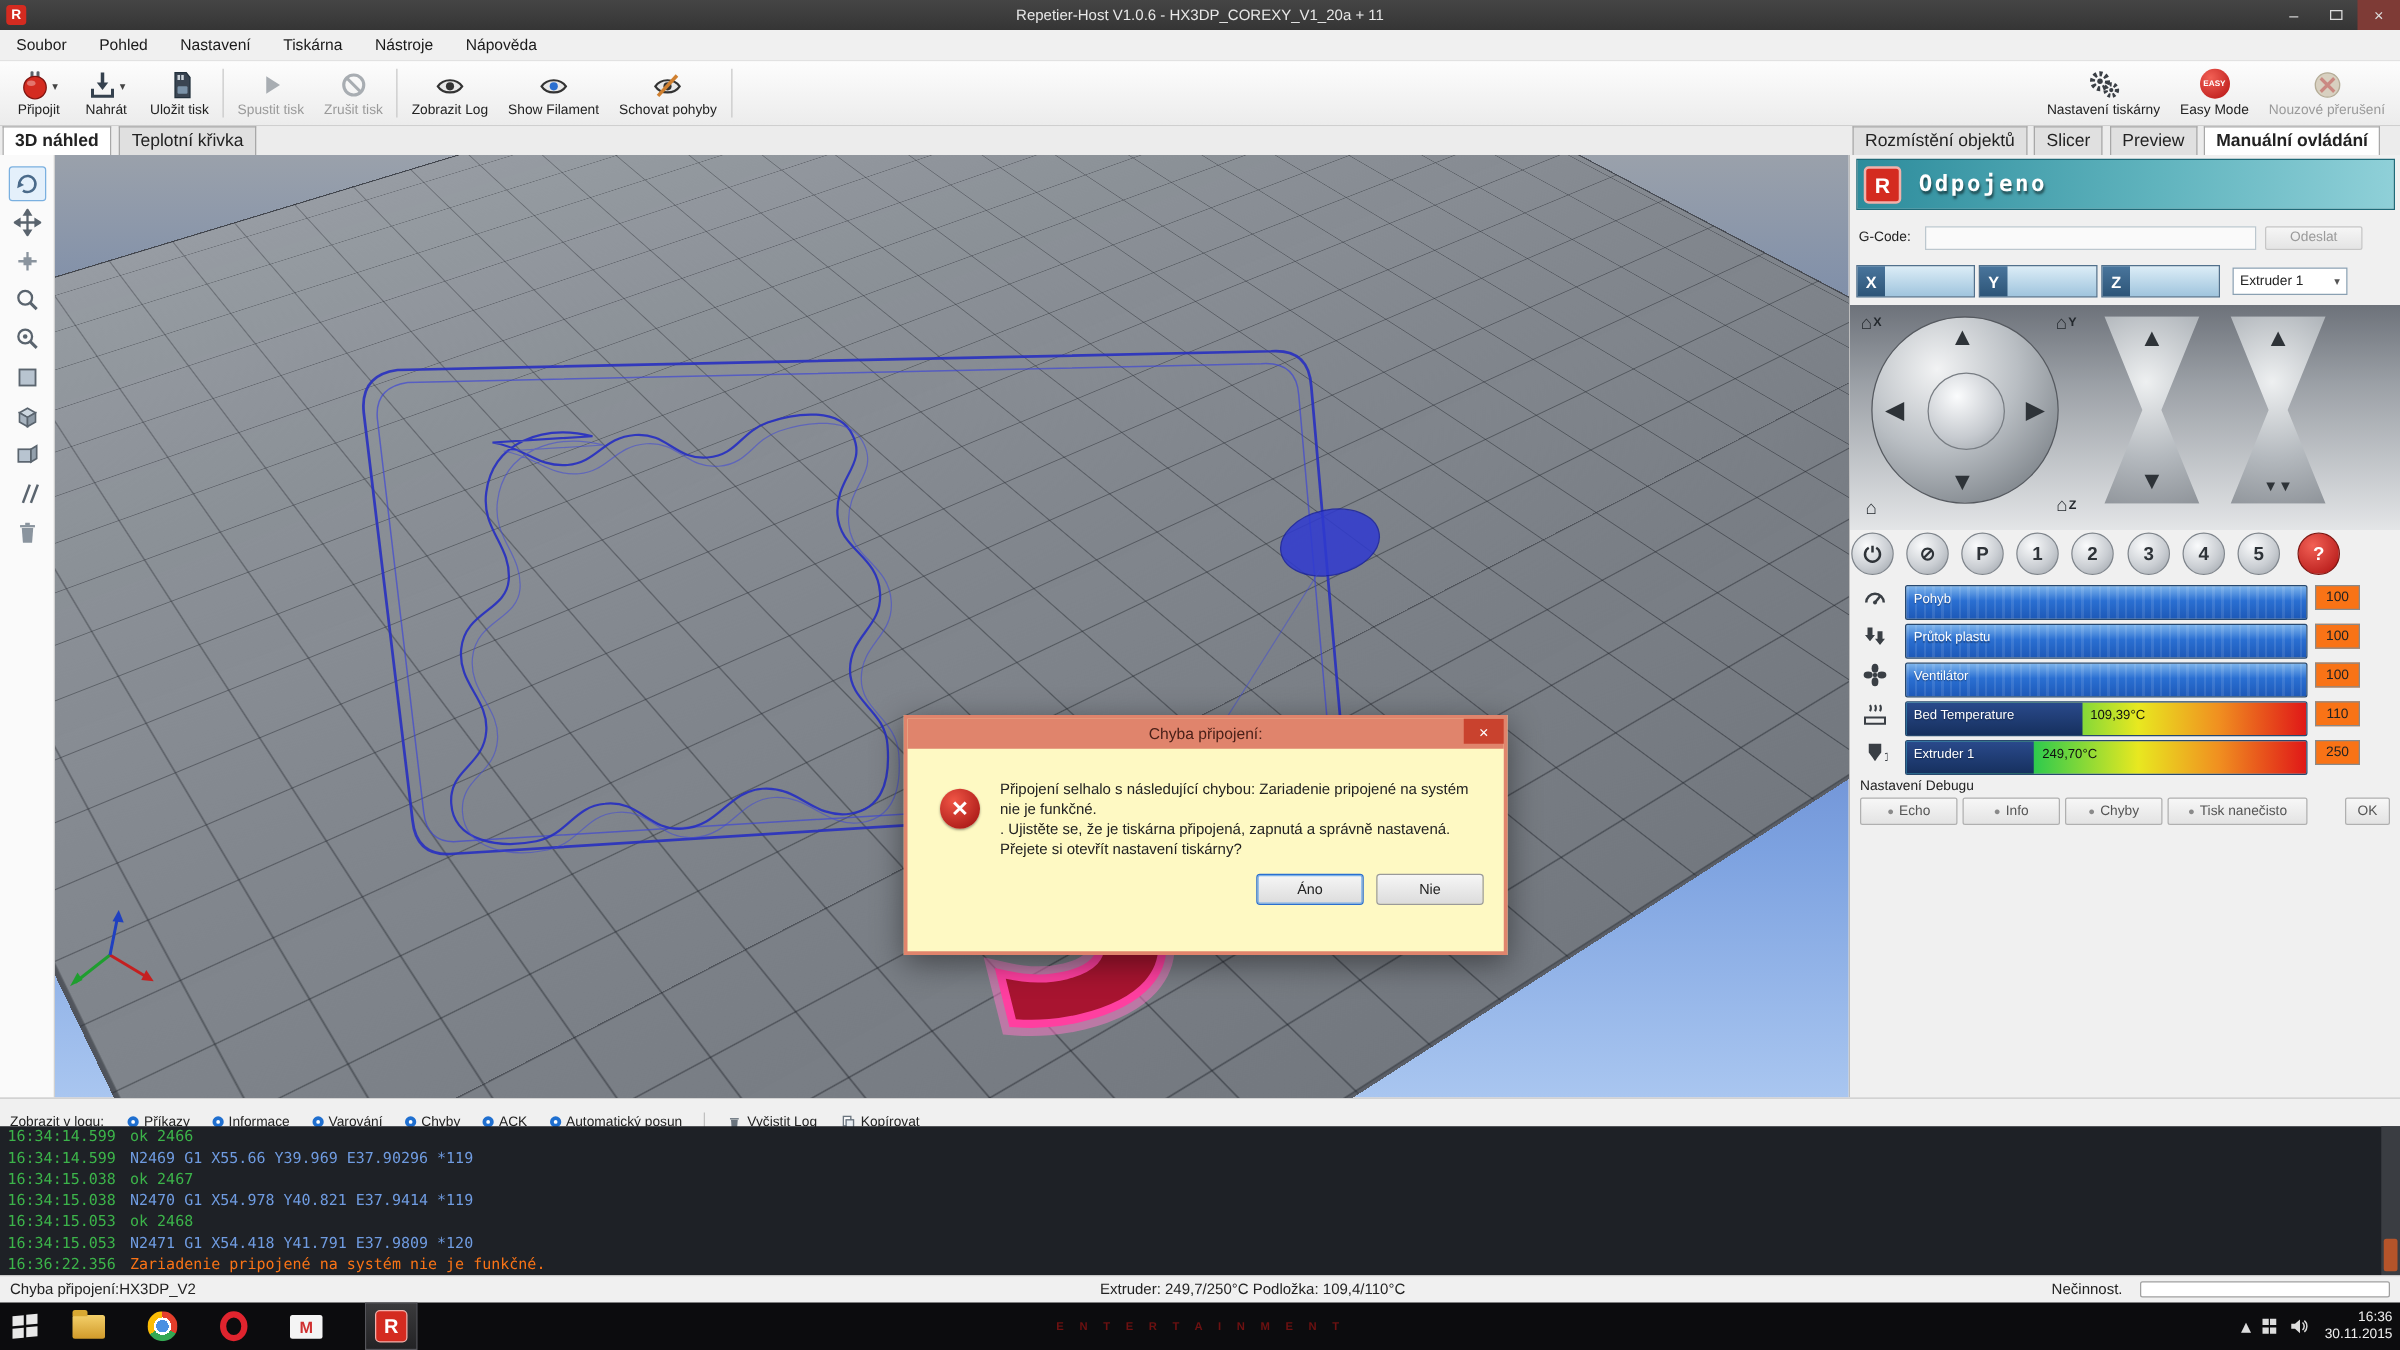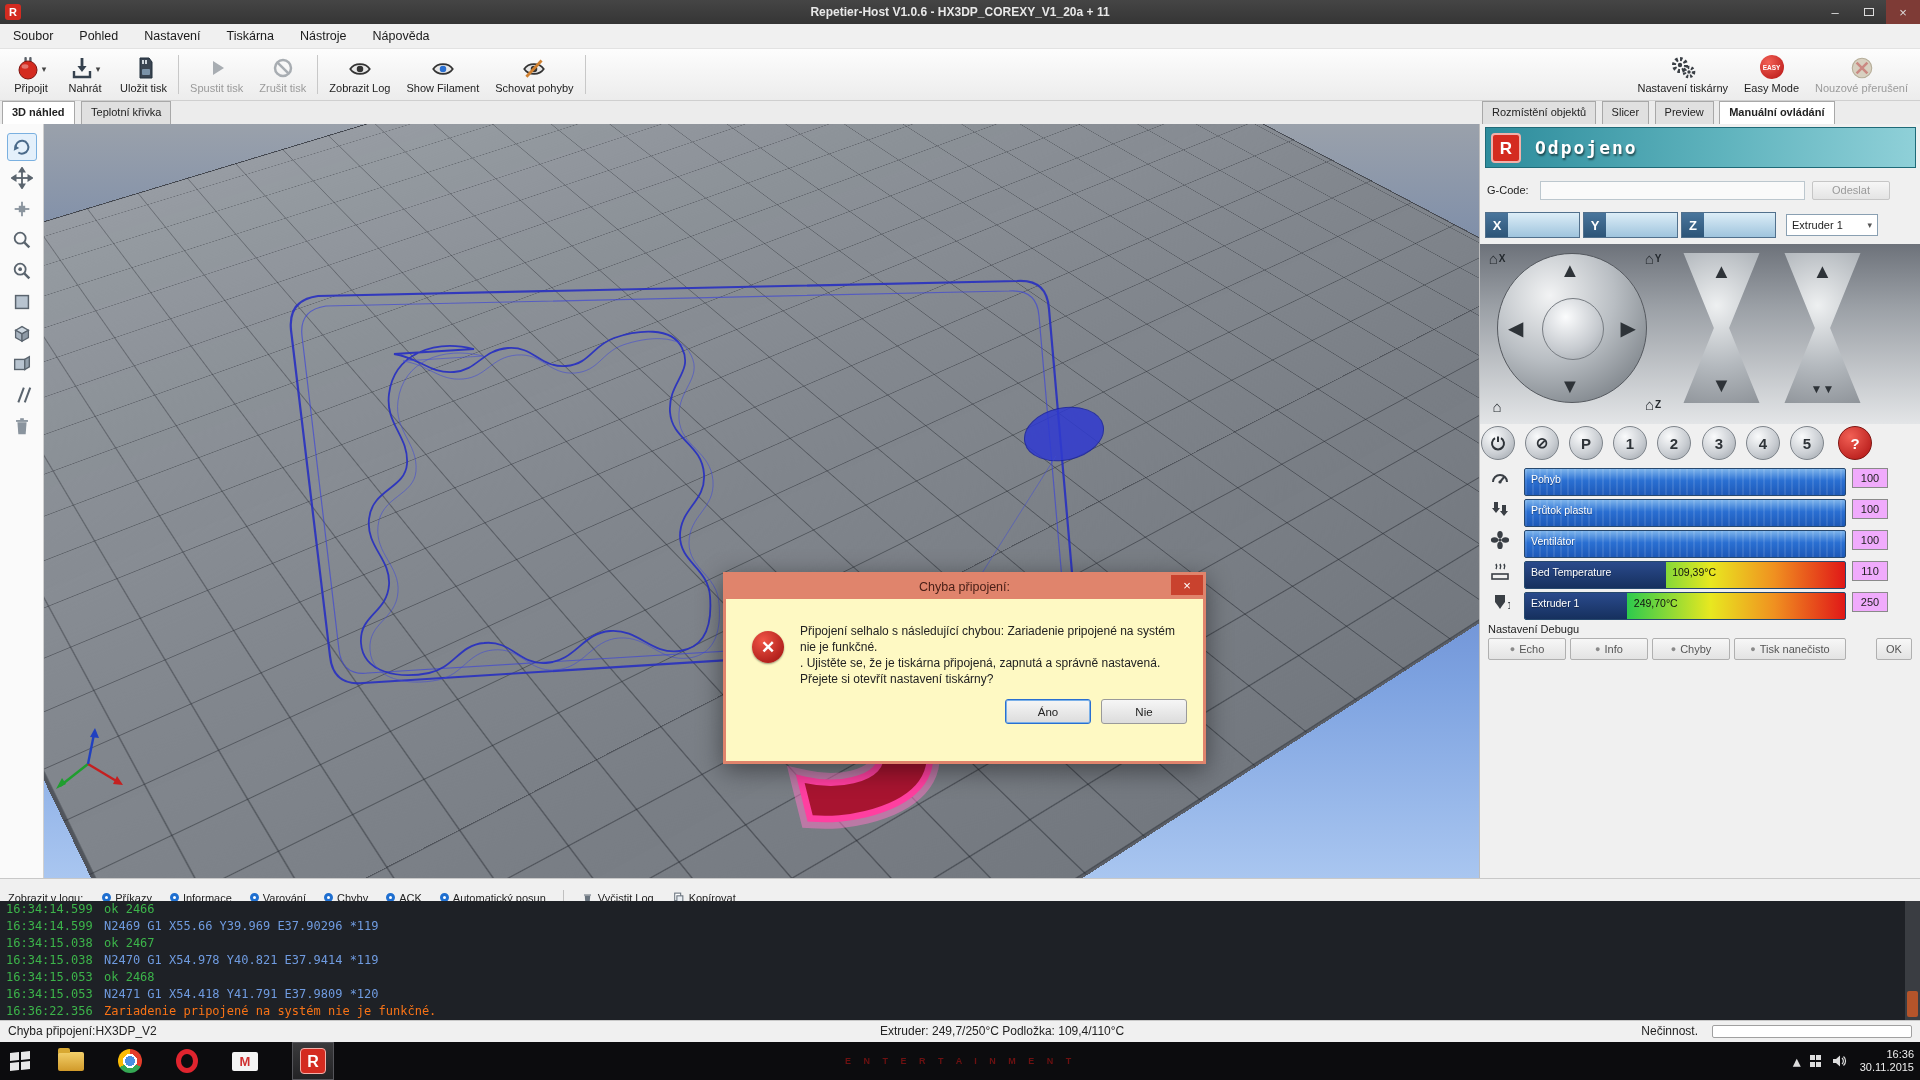--- a/index.html
+++ b/index.html
@@ -2,21 +2,21 @@
 <html><head>
 <meta charset="utf-8">
 <style>
   * { margin:0; padding:0; box-sizing:border-box; }
   body { font-family:"Liberation Sans", sans-serif; background:#000; }
   .screen { position:relative; width:1920px; height:1080px; overflow:hidden; background:#f0f0f0; }
 
   
   .titlebar { position:absolute; top:0; left:0; width:1920px; height:24px; background:linear-gradient(180deg,#454545,#353535); display:flex; align-items:center; }
   .app-logo { width:16px; height:16px; margin-left:5px; background:#d42b20; border-radius:3px; color:#fff; font-size:11px; font-weight:bold; text-align:center; line-height:16px; }
-  .title-text { position:absolute; left:0; right:0; text-align:center; color:#e8e8e8; font-size:12px;font-weight:bold; }
+  .title-text { position:absolute; left:0; right:0; text-align:center; color:#e8e8e8; font-size:12px; }
   .win-controls { position:absolute; right:0; top:0; height:24px; display:flex; }
   .win-btn { width:34px; height:24px; color:#ddd; font-size:13px; display:flex; align-items:center; justify-content:center; }
   .win-btn.close { background:#7e3b36; }
   .max-glyph { width:10px; height:8px; border:1.5px solid #ddd; display:inline-block; }
 
   
   .menubar { position:absolute; top:24px; left:0; width:1920px; height:25px; background:#f0f0f0; display:flex; align-items:center; border-bottom:1px solid #e2e2e2; }
   .menu-item { padding:12px 13px; font-size:12.5px; color:#1a1a1a; }
 
   
@@ -25,21 +25,21 @@
   .tb-btn .ico-row { display:flex; align-items:flex-start; height:26px; }
   .tb-btn .lbl { font-size:11px; color:#222; margin-top:1px; white-space:nowrap; }
   .tb-btn.disabled .lbl { color:#9a9a9a; }
   .tb-sep { width:1px; background:#c8c8c8; margin:6px 3px; }
   .tb-right { margin-left:auto; display:flex; }
   .drop { font-size:9px; color:#444; margin-left:2px; margin-top:9px; }
   .easy-circle { width:24px; height:24px; border-radius:50%; background:radial-gradient(circle at 35% 30%, #f26055, #b51212); color:#fff; font-size:6.5px; font-weight:bold; display:flex; align-items:center; justify-content:center; }
 
   
   .tabrow { position:absolute; top:101px; left:0; width:1920px; height:23px; background:#ececec; }
-  .tab { display:inline-block; height:23px; line-height:21px; padding:0 9px; font-size:11px; color:#222; border:1px solid #a8a8a8; border-bottom:none; background:#e0e0e0; margin-left:2px; vertical-align:top; }
+  .tab { display:inline-block; height:23px; line-height:21px; padding:0 9px; font-size:14px; color:#222; border:1px solid #a8a8a8; border-bottom:none; background:#e0e0e0; margin-left:2px; vertical-align:top; }
   .tab.active { background:#fff; font-weight:bold; }
   .panel-tabs { position:absolute; left:1481px; top:0; white-space:nowrap; }
   .panel-tabs .tab { margin-left:1px; font-weight:normal; }
   .panel-tabs .tab.active { font-weight:bold; }
 
   
   .main { position:absolute; top:124px; left:0; width:1920px; height:754px; }
 
   .view-tools { position:absolute; left:0; top:0; width:44px; height:754px; background:#fafafa; border-right:1px solid #d0d0d0; padding-top:6px; }
   .vt-ico { width:30px; height:28px; margin:3px auto; display:flex; align-items:center; justify-content:center; border:1px solid transparent; border-radius:3px; }
@@ -89,21 +89,21 @@
   .slider-ico { position:absolute; left:8px; top:2px; width:24px; height:22px; display:flex; align-items:center; justify-content:center; }
   .track { position:absolute; left:44px; top:3px; width:322px; height:28px; border:1px solid #27486e; border-radius:2px; overflow:hidden; }
   .track.blue { background:linear-gradient(180deg,#7db4ec,#2a6fd2 45%,#1d59b8); }
   .track.blue::after { content:""; position:absolute; inset:0; background:repeating-linear-gradient(90deg, rgba(255,255,255,.10) 0 2px, transparent 2px 7px); }
   .track .t-label { position:absolute; left:6px; top:0; line-height:20px; color:#fff; font-size:10.5px; z-index:3; text-shadow:0 1px 1px #0006; }
   .track.temp { background:linear-gradient(90deg,#18c8e8 0%,#20c850 30%,#e8e820 58%,#f09020 78%,#e01818 100%); }
   .track .fill { position:absolute; left:0; top:0; bottom:0; background:linear-gradient(180deg,#2a4a8c,#16305e); z-index:1; }
   .fill-bed { width:44%; } .fill-ext { width:32%; }
   .track .reading { position:absolute; top:0; line-height:20px; font-size:10.5px; color:#111; z-index:2; }
   .read-bed { left:46%; } .read-ext { left:34%; }
-  .val-box { position:absolute; left:372px; top:3px; width:36px; height:20px; border:1px solid #8a8a8a; background:#f0abfc; font-size:11px; color:#222; text-align:center; line-height:18px; }
+  .val-box { position:absolute; left:372px; top:3px; width:36px; height:20px; border:1px solid #8a8a8a; background:#f97316; font-size:11px; color:#222; text-align:center; line-height:18px; }
 
   .debug-title { position:absolute; left:8px; top:499px; color:#222; }
   .debug-btn { position:absolute; top:514px; height:22px; border:1px solid #b0b0b0; background:linear-gradient(180deg,#f7f7f7,#e3e3e3); border-radius:2px; font-size:11px; color:#555; display:flex; align-items:center; justify-content:center; gap:4px; }
   .dot { color:#8a8a8a; font-size:9px; }
 
   
   .dialog { position:absolute; left:723px; top:448px; width:483px; height:192px; background:#fef9c3; border:3px solid #e0846c; box-shadow:0 6px 24px rgba(0,0,0,.45); z-index:50; }
   .dlg-title { height:24px; background:#e0846c; display:flex; align-items:center; justify-content:center; font-size:12.5px; color:#4a2018; position:relative; }
   .dlg-close { position:absolute; right:0; top:0; width:32px; height:20px; background:#c9422e; color:#fff; font-size:13px; display:flex; align-items:center; justify-content:center; }
   .dlg-body { position:relative; height:139px; }

